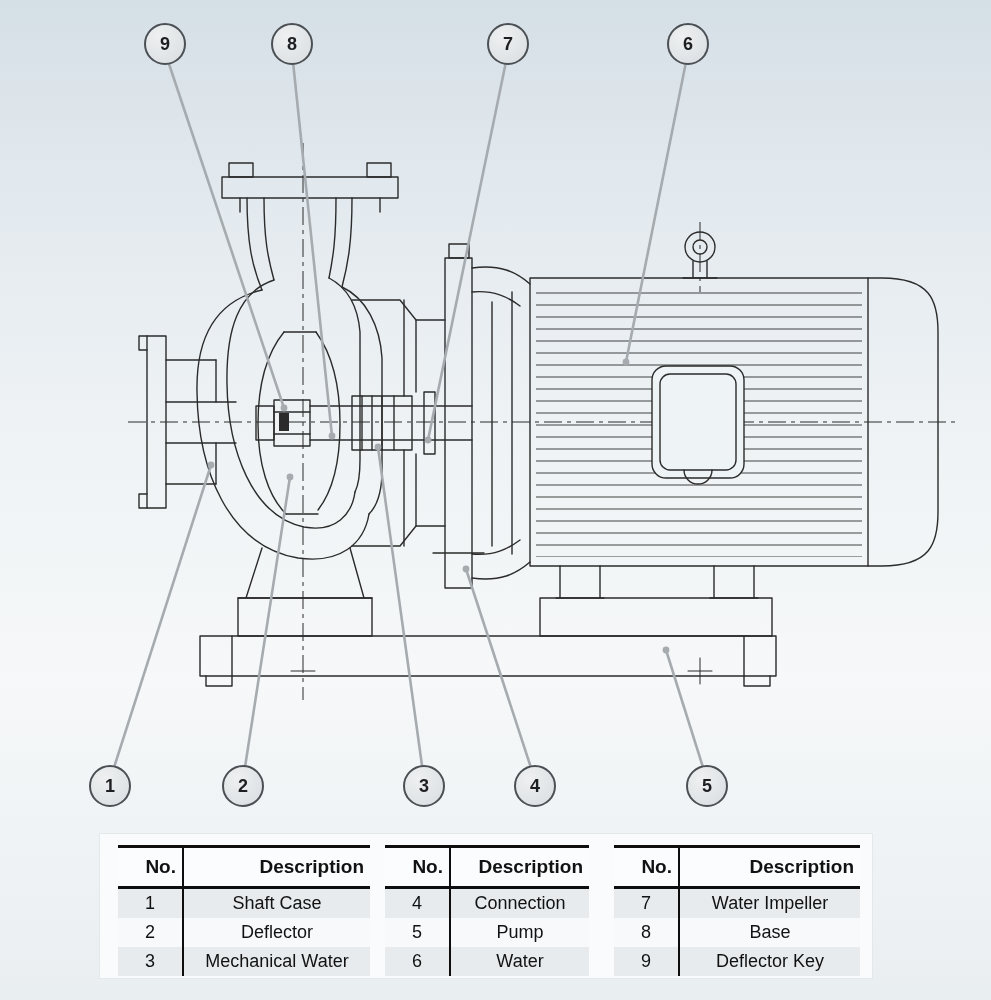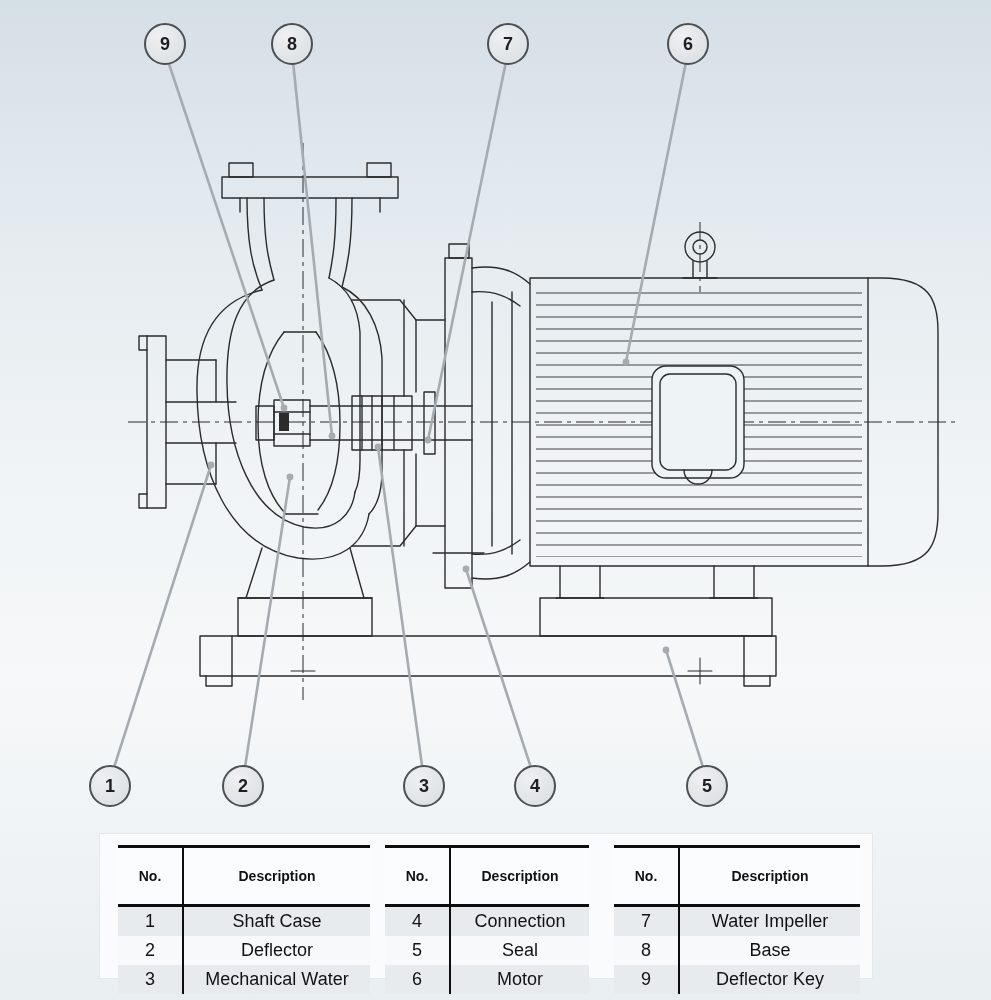--- a/index.html
+++ b/index.html
@@ -30,23 +30,24 @@
   }
   .legend-panel{
     position:absolute;left:100px;top:834px;width:772px;height:144px;
     background:#fafbfc;box-shadow:0 0 0 1px #e3e8ea;
   }
   table.parts-table{
     position:absolute;border-collapse:collapse;table-layout:fixed;
     color:#121212;text-align:center;
   }
   table.parts-table th{
-    font-weight:bold;font-size:14px;padding:20px 6px;
+    font-weight:bold;font-size:19px;padding:8px 6px;
     border-top:3px solid #0e0e0e;border-bottom:3px solid #0e0e0e;
     background:#fbfcfd;
+    text-align:right;
   }
   table.parts-table td{font-size:18px;padding:4px 6px;}
   table.parts-table .no{width:52px;border-right:2px solid #0e0e0e;}
   table.parts-table tbody tr:nth-child(odd){background:#e7ebee;}
   table.parts-table tbody tr:nth-child(even){background:#f7f9fa;}
   #t1{left:118px;top:845px;width:252px;}
   #t2{left:385px;top:845px;width:204px;}
   #t3{left:614px;top:845px;width:246px;}
 </style>
 </head>
@@ -251,25 +252,25 @@
         <th>Description</th>
       </tr>
     </thead>
     <tbody>
       <tr>
         <td class="no">4</td>
         <td>Connection</td>
       </tr>
       <tr>
         <td class="no">5</td>
-        <td>Seal</td>
+        <td>Pump</td>
       </tr>
       <tr>
         <td class="no">6</td>
-        <td>Motor</td>
+        <td>Water</td>
       </tr>
     </tbody>
   </table>
 
   <table class="parts-table" id="t3">
     <thead>
       <tr>
         <th class="no">No.</th>
         <th>Description</th>
       </tr>

